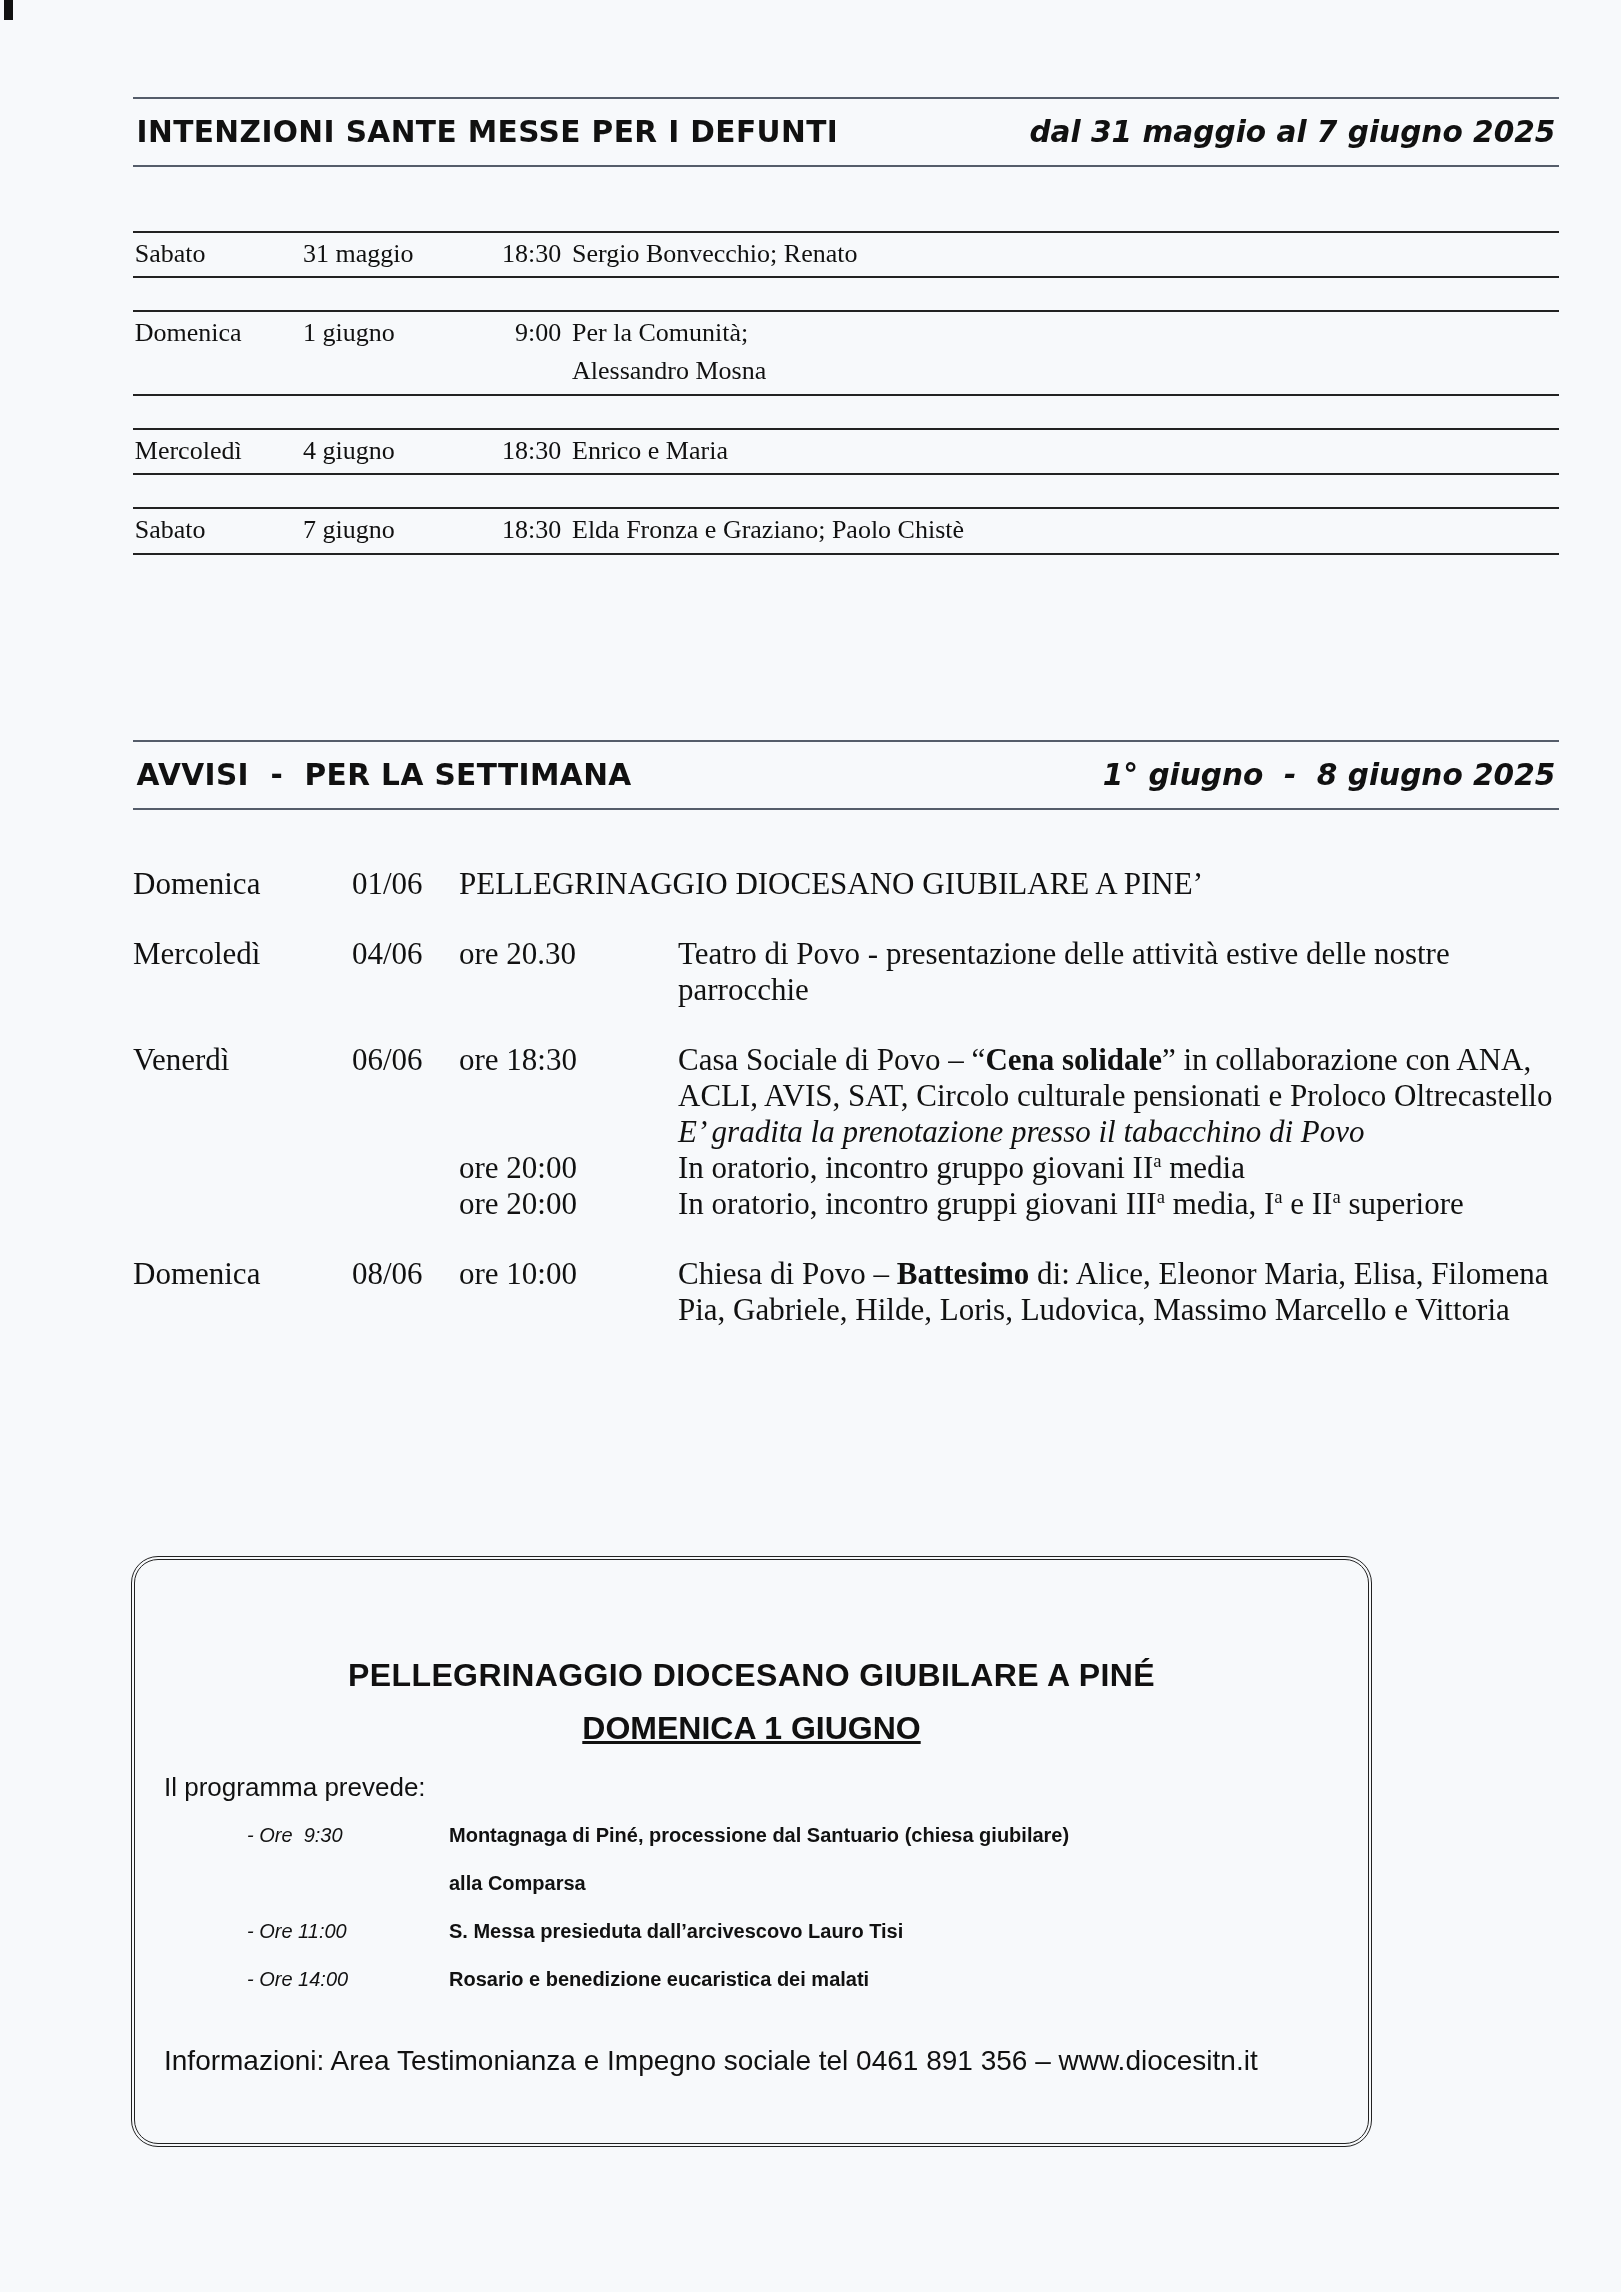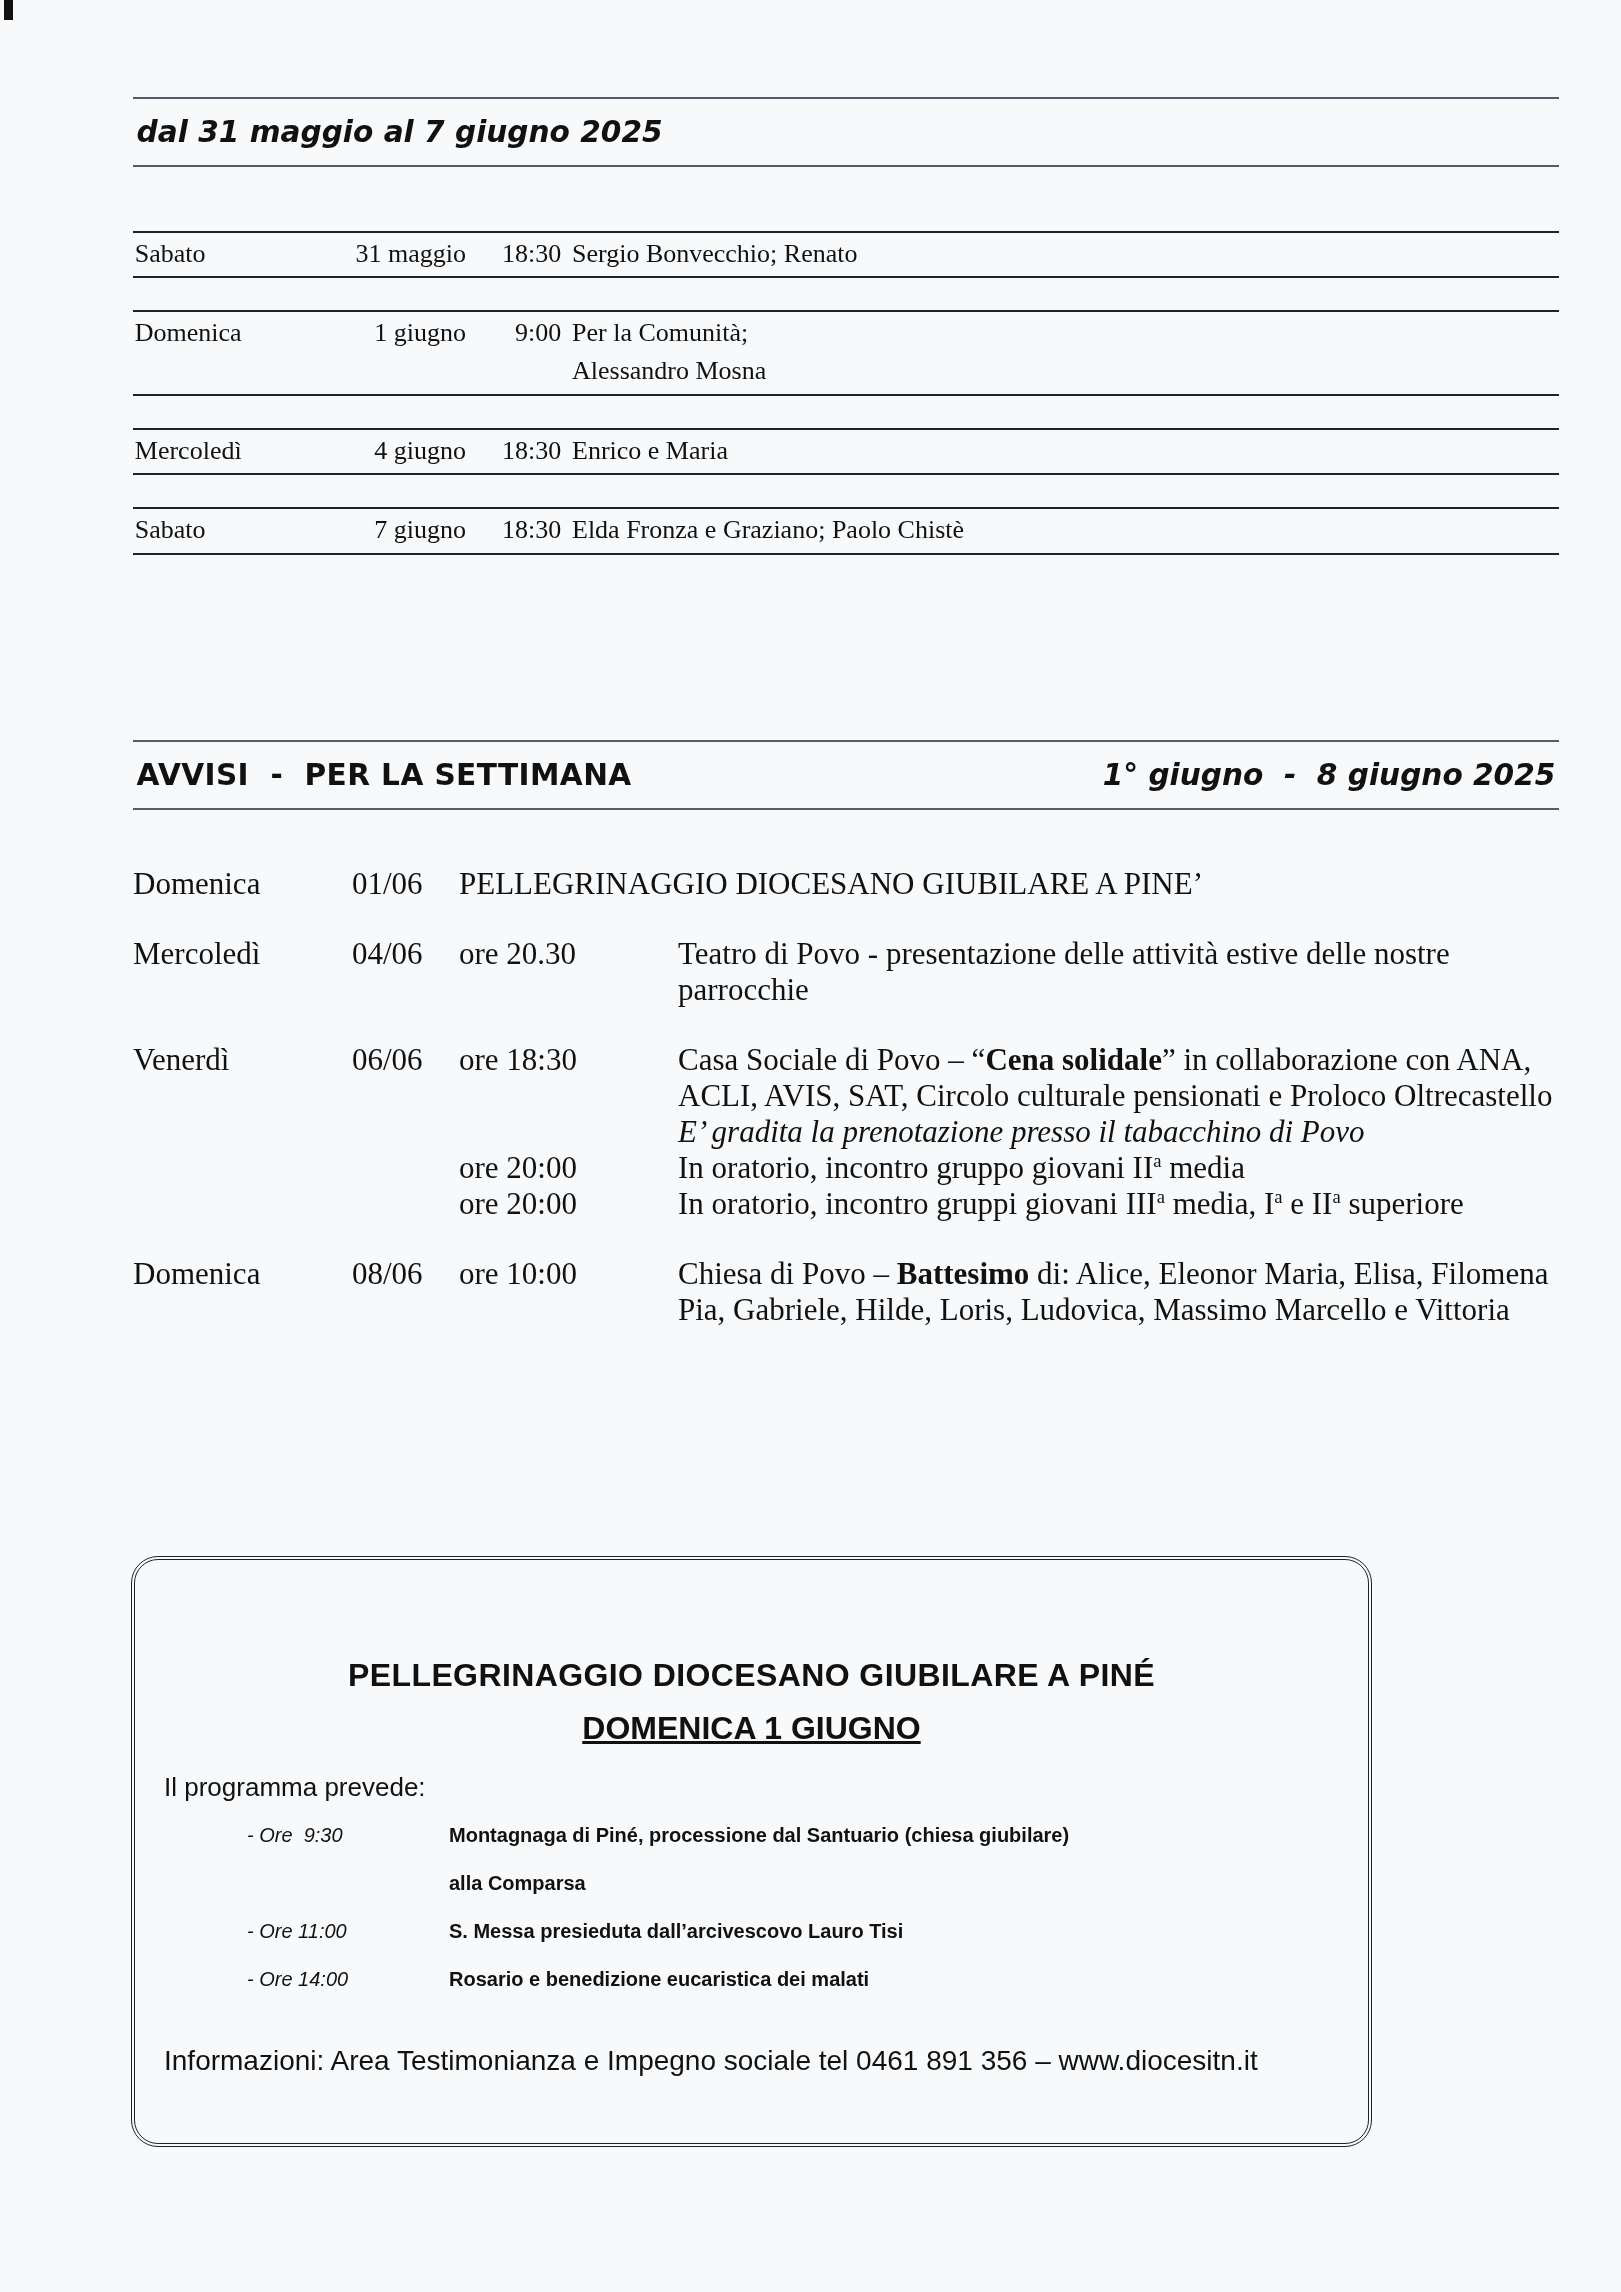--- a/index.html
+++ b/index.html
@@ -41,21 +41,21 @@
     border-bottom: 2.7px solid #222;
     display: grid;
     grid-template-columns: 170px 179px 90px 1fr;
     font-family: "Liberation Serif", serif;
     font-size: 26px;
     line-height: 38px;
     padding: 1.8px 0 3.6px 0;
     margin-bottom: 32px;
   }
   .int-row .c-day { padding-left: 1.8px; }
-  .int-row .c-date { text-align: right; padding-right: 16px; }
+  .int-row .c-date { text-align: left; padding-right: 16px; }
   .int-row .c-time { text-align: right; padding-right: 10.7px; }
   .int-row .c-names { white-space: pre-line; }
 
   
   .avv-list { margin-top: 56px; font-family: "Liberation Serif", serif; font-size: 31px; line-height: 36px; }
   .avv-item {
     display: grid;
     grid-template-columns: 219px 107px 219px 1fr;
     margin-bottom: 34px;
   }
@@ -95,20 +95,21 @@
     position: absolute; left: 29px; top: 485px; font-size: 28px;
   }
 </style>
 </head>
 <body>
 
 <div class="edge-mark"></div>
 
 <div class="section" style="top:97px;">
   <div class="sec-head">
+    <span class="sec-title">INTENZIONI SANTE MESSE PER I DEFUNTI</span>
     <span class="sec-dates">dal 31 maggio al 7 giugno 2025</span>
   </div>
   <div class="int-table">
     <div class="int-row">
       <span class="c-day">Sabato</span>
       <span class="c-date">31 maggio</span>
       <span class="c-time">18:30</span>
       <span class="c-names">Sergio Bonvecchio; Renato</span>
     </div>
     <div class="int-row">

